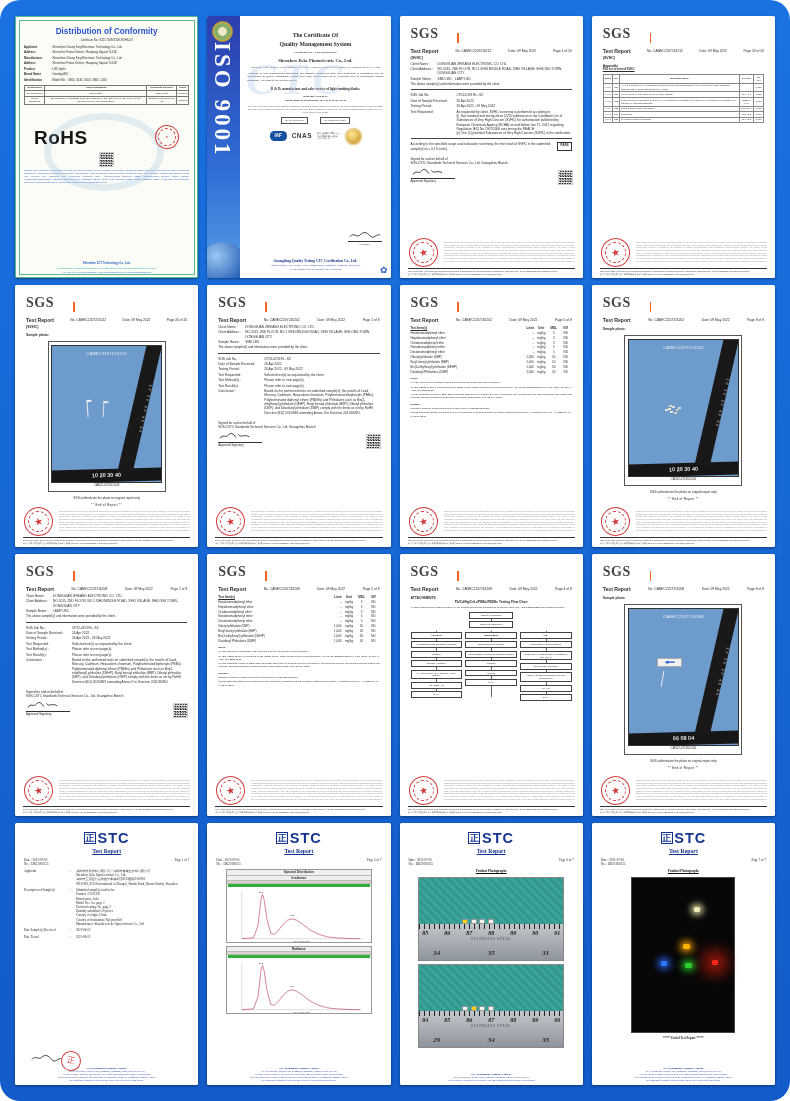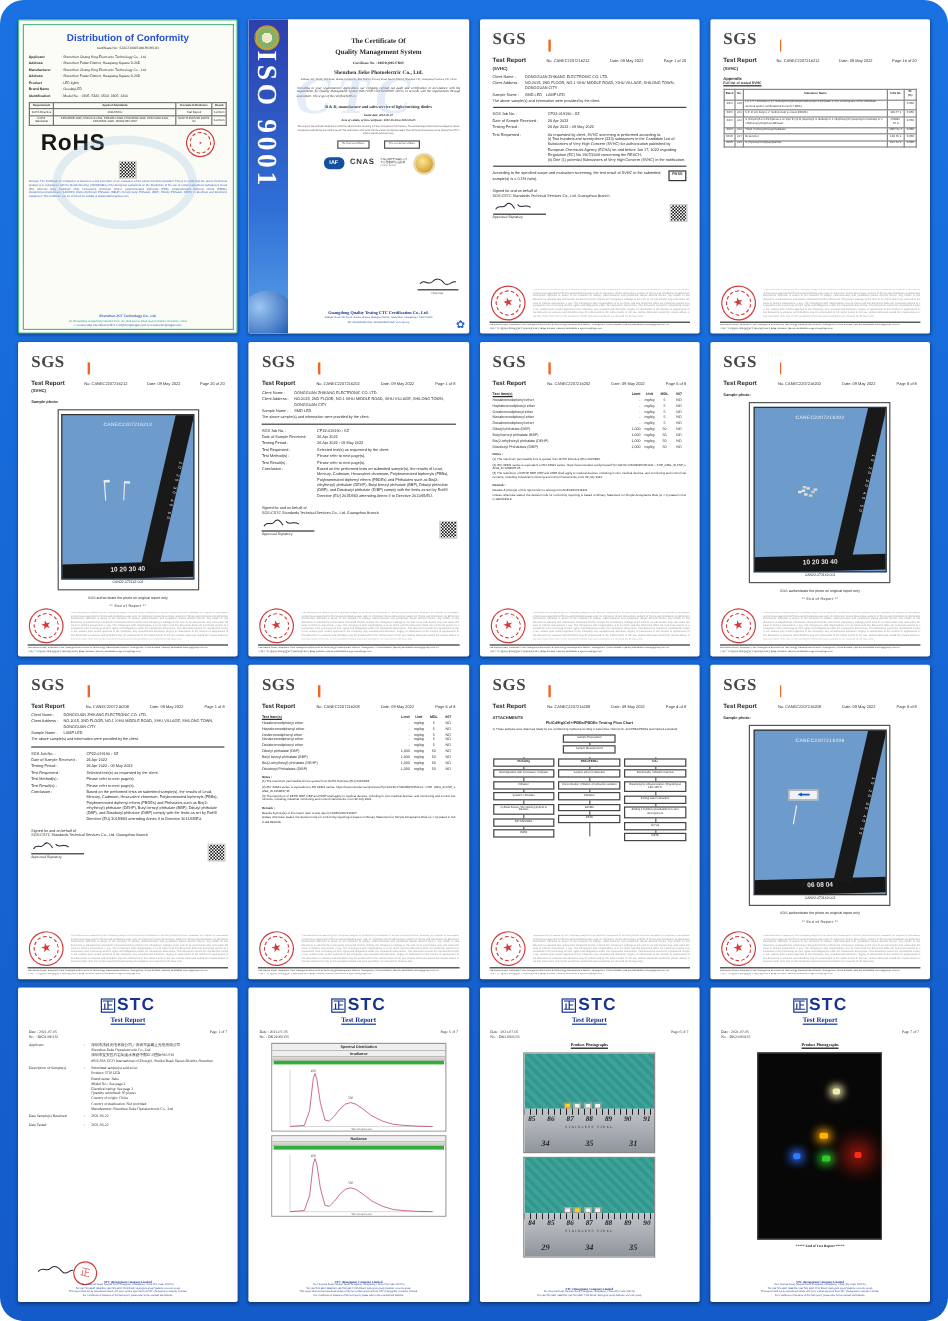--- a/index.html
+++ b/index.html
@@ -12,21 +12,21 @@
 .rohs{background:#fcfcf7;border:1.8px solid #58b98c;padding:6px 8px}
 .rohs::before{content:"";position:absolute;inset:2.5px;border:.6px solid #58b98c;pointer-events:none}
 .rwm{position:absolute;left:28px;top:96px;width:120px;height:78px;border:7px solid rgba(130,180,225,.22);border-radius:50%}
 .rtitle{color:#2a52cc;font-weight:800;font-size:8.2px;text-align:center;margin-top:3px}
 .rcert{font-size:2.7px;text-align:center;margin:2px 0 3px}
 .rrow{display:flex;font-size:2.9px;margin:1.6px 0;position:relative}
 .rrow .k{width:27px;font-weight:700;flex:none}
 .rrow .v{flex:1}
 .rtable{width:100%;border-collapse:collapse;font-size:2.4px;margin-top:2px}
 .rtable th,.rtable td{border:.4px solid #777;padding:.6px 1px;text-align:center}
-.rmid{display:flex;align-items:flex-start;margin-top:2px}
+.rmid{display:flex;align-items:flex-start;margin-top:20px}
 .rbig{font-size:19px;font-weight:900;color:#161616;letter-spacing:.5px;margin-left:10px;font-family:"Liberation Sans",sans-serif}
 .rohstamp{width:24px;height:24px;border:1px solid #d23b3b;border-radius:50%;margin-left:auto;margin-right:10px;color:#d23b3b;display:flex;align-items:center;justify-content:center;transform:rotate(-14deg);position:relative}
 .rohstamp::before{content:"";position:absolute;inset:2px;border:.5px dashed #d23b3b;border-radius:50%}
 .qr{width:13px;height:13px;background:repeating-conic-gradient(#1c1c1c 0% 25%,#fff 0% 50%) 0 0/2.6px 2.6px;outline:.5px solid #ccc}
 .rqr{margin:2px auto 0}
 .rremark{font-size:2.3px;color:#3a62c4;text-align:justify;margin-top:3px;line-height:1.32}
 .rfoot{position:absolute;bottom:3.5px;left:6px;right:6px;text-align:center}
 .rf0{font-size:2.8px;font-weight:700;color:#2a62c8}
 .rf1{font-size:2.2px;color:#1fa18d;margin-top:.8px}
 .rf2{font-size:2.2px;color:#2a62c8;margin-top:.8px}
@@ -141,21 +141,21 @@
 .stcfoot{position:absolute;bottom:3px;left:5px;right:5px;text-align:center;font-size:2.2px;color:#16338e;line-height:1.35}
 .stcfoot .fl0{font-weight:700;font-size:2.6px}
 .stcsig{position:absolute;bottom:22px;left:14px}
 .stcstamp{position:absolute;bottom:14px;left:46px;width:20px;height:20px;border:1px solid #d23b3b;border-radius:50%;color:#d23b3b;display:flex;align-items:center;justify-content:center;font-size:8px;transform:rotate(12deg)}
 .phead{font-size:3.4px;font-weight:700;text-align:center;text-decoration:underline;margin-top:3px;color:#111}
 .chartblock{width:146px;margin:3px auto 0;border:.6px solid #999;background:#fdfdfd}
 .cbt{font-size:3.1px;font-weight:700;text-align:center;background:#efefef;border-bottom:.4px solid #bbb;font-family:"Liberation Sans",sans-serif}
 .cmenu{height:3px;background:#d8d4cc;border-bottom:.4px solid #bbb}
 .cgreen{height:2.6px;background:#2fae3a;margin:.6px 1px}
 svg.spec{display:block;width:100%;height:54px;background:#fff}
-.p6{width:110px;height:84px;margin:3px auto 0;position:relative;overflow:hidden;border:.4px solid #888}
+.p6{width:146px;height:84px;margin:3px auto 0;position:relative;overflow:hidden;border:.4px solid #888}
 .p6top{position:absolute;inset:0 0 44% 0;background:repeating-linear-gradient(45deg,#3ba39a 0 3px,#35968e 3px 6px)}
 .p6bot{position:absolute;inset:56% 0 0 0;background:linear-gradient(180deg,#c2c6cb,#8f959c)}
 .p6bot::before{content:"";position:absolute;top:0;left:0;right:0;height:5px;background:repeating-linear-gradient(90deg,#222 0 .7px,transparent .7px 5px)}
 .p6nums{position:absolute;top:5px;left:3px;right:3px;display:flex;justify-content:space-between;font-size:6px;font-weight:700;color:#1c1c1c;font-style:italic}
 .p6sub{position:absolute;bottom:2px;left:14px;right:14px;display:flex;justify-content:space-between;font-size:7px;font-weight:700;color:#2a2a2a;font-style:italic}
 .p6brand{position:absolute;top:13px;left:0;right:0;text-align:center;font-size:3px;color:#333;letter-spacing:1px}
 .chiprow{position:absolute;top:50%;left:30%;display:flex;gap:2.5px}
 .chip{width:6px;height:4.5px;background:#f4f4ee;border:.4px solid #999}
 .chip.y{background:#ffd400}
 .p7{width:104px;height:156px;margin:3px auto 0;background:#070707;position:relative;border:.4px solid #444}

